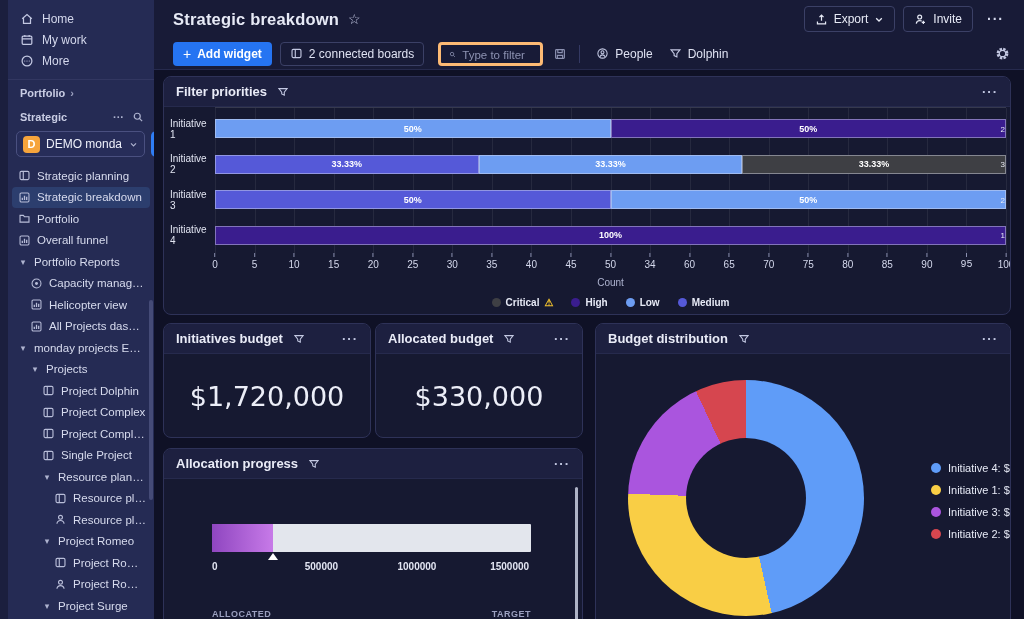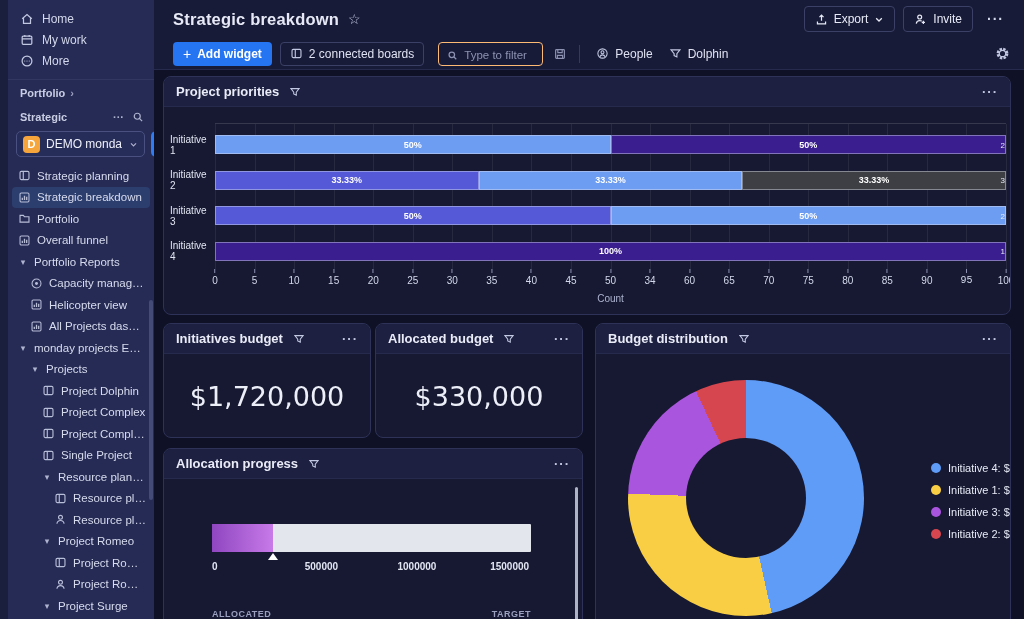--- a/index.html
+++ b/index.html
@@ -38,39 +38,39 @@
   .hdr-star { margin-left:9px; color:#c3c8e2; font-size:14px; cursor:pointer; }
   .hdr-right { margin-left:auto; display:flex; align-items:center; gap:8px; }
   .btn { display:inline-flex; align-items:center; gap:6px; height:26px; padding:0 10px; border:1px solid #3b4066; border-radius:4px; color:#e7eaf6; font-size:12px; cursor:pointer; background:transparent; }
   .btn .ic { width:13px; height:13px; display:inline-flex; }
   .hdr-menu { color:#d4d8ec; font-size:14px; letter-spacing:1px; padding:0 6px; cursor:pointer; font-weight:bold; }
 
   .toolbar { height:32px; background:#181b37; border-bottom:1px solid #262a4d; display:flex; align-items:center; padding:0 14px 0 19px; gap:8px; flex:none; }
   .btn-primary { display:inline-flex; align-items:center; gap:6px; height:24px; padding:0 10px; background:#2574f2; border-radius:4px; color:#fff; font-size:12px; font-weight:bold; cursor:pointer; border:none; }
   .btn-sm { display:inline-flex; align-items:center; gap:6px; height:24px; padding:0 9px; border:1px solid #3b4066; border-radius:4px; color:#dfe2f2; font-size:12px; cursor:pointer; }
   .btn-sm .ic, .tb-item .ic { width:13px; height:13px; display:inline-flex; color:#c3c8e2; }
-  .search-box { display:flex; align-items:flex-end; gap:6px; width:105px; height:24px; border:1px solid #fdba74; border-radius:4px; padding:4px 8px; margin-left:6px; }
+  .search-box { display:flex; align-items:flex-start; gap:6px; width:105px; height:24px; border:3px solid #fdba74; border-radius:4px; padding:4px 8px; margin-left:6px; }
   .search-box input { background:transparent; border:none; outline:none; color:#e7eaf6; width:70px; font-size:11.5px; font-family:inherit; }
   .search-box input::placeholder { color:#8d92b2; }
   .tb-save { color:#8d92b2; width:14px; height:14px; display:inline-flex; margin-left:2px; }
   .tb-div { width:1px; height:18px; background:#343963; margin:0 4px; }
   .tb-item { display:inline-flex; align-items:center; gap:6px; color:#dfe2f2; cursor:pointer; padding:0 4px; }
   .tb-gear { margin-left:auto; color:#c3c8e2; width:15px; height:15px; display:inline-flex; cursor:pointer; }
 
   .content { flex:1; padding:6px 13px 0 9px; overflow:hidden; }
   .widget { background:#161931; border:1px solid #2e3258; border-radius:8px; overflow:hidden; }
   .w-head { height:30px; background:#1d2040; border-bottom:1px solid #262a4d; display:flex; align-items:center; padding:0 12px; gap:10px; }
   .w-title { font-size:13px; font-weight:bold; color:#e9ebf7; }
   .w-funnel { width:12px; height:12px; display:inline-flex; color:#c3c8e2; cursor:pointer; }
   .w-menu { margin-left:auto; color:#c3c8e2; letter-spacing:1px; font-weight:bold; cursor:pointer; font-size:13px; }
 
   
   #w-priorities { width:848px; height:239px; margin-bottom:8px; }
   .pp-body { position:relative; padding:0 4px 0 6px; }
-  .pp-plot { position:relative;margin-top:16px; }
+  .pp-plot { position:relative; }
   .pp-grid { position:absolute; left:45px; right:0; top:0; height:146px; border-top:1px solid rgba(255,255,255,.14); }
   .pp-grid .gl { position:absolute; top:0; bottom:0; width:1px; background:rgba(255,255,255,.07); }
   .pp-rows { position:relative; padding-top:4px; }
   .pp-row { display:flex; align-items:center; height:35.5px; }
   .pp-rlabel { width:45px; flex:none; font-size:10px; color:#e2e5f2; }
   .pp-track { flex:1; height:19px; display:flex; position:relative; }
   .pp-seg { height:100%; display:flex; align-items:center; justify-content:center; box-shadow:inset 0 0 0 1px rgba(220,224,240,.45); }
   .pp-seg span { font-size:9px; font-weight:bold; color:#fff; }
   .pp-total { position:absolute; right:1px; top:50%; transform:translateY(-50%); font-size:8px; color:#e7eaf6; }
   .pp-axis { margin-left:45px; position:relative; height:24px; }
@@ -425,21 +425,21 @@
             <circle cx="8" cy="8" r="5" stroke-width="2.6" stroke-dasharray="2.6 1.35"></circle>
             <circle cx="8" cy="8" r="3.4" stroke-width="1.3"></circle>
           </svg>
         </span>
     </div>
 
     <div class="content">
 
       <section class="widget" id="w-priorities">
         <div class="w-head">
-          <span class="w-title">Project priorities</span>
+          <span class="w-title">Filter priorities</span>
           <span class="w-funnel">
               <svg viewBox="0 0 16 16" fill="none" stroke="currentColor" stroke-width="1.4">
                 <path d="M2.5 3.5h11L9.7 8.3v3.9l-3.4-1.7V8.3Z"></path>
               </svg>
             </span>
           <span class="w-menu">···</span>
         </div>
         <div class="pp-body">
           <div class="pp-plot">
             <div class="pp-grid" id="pp-grid">

